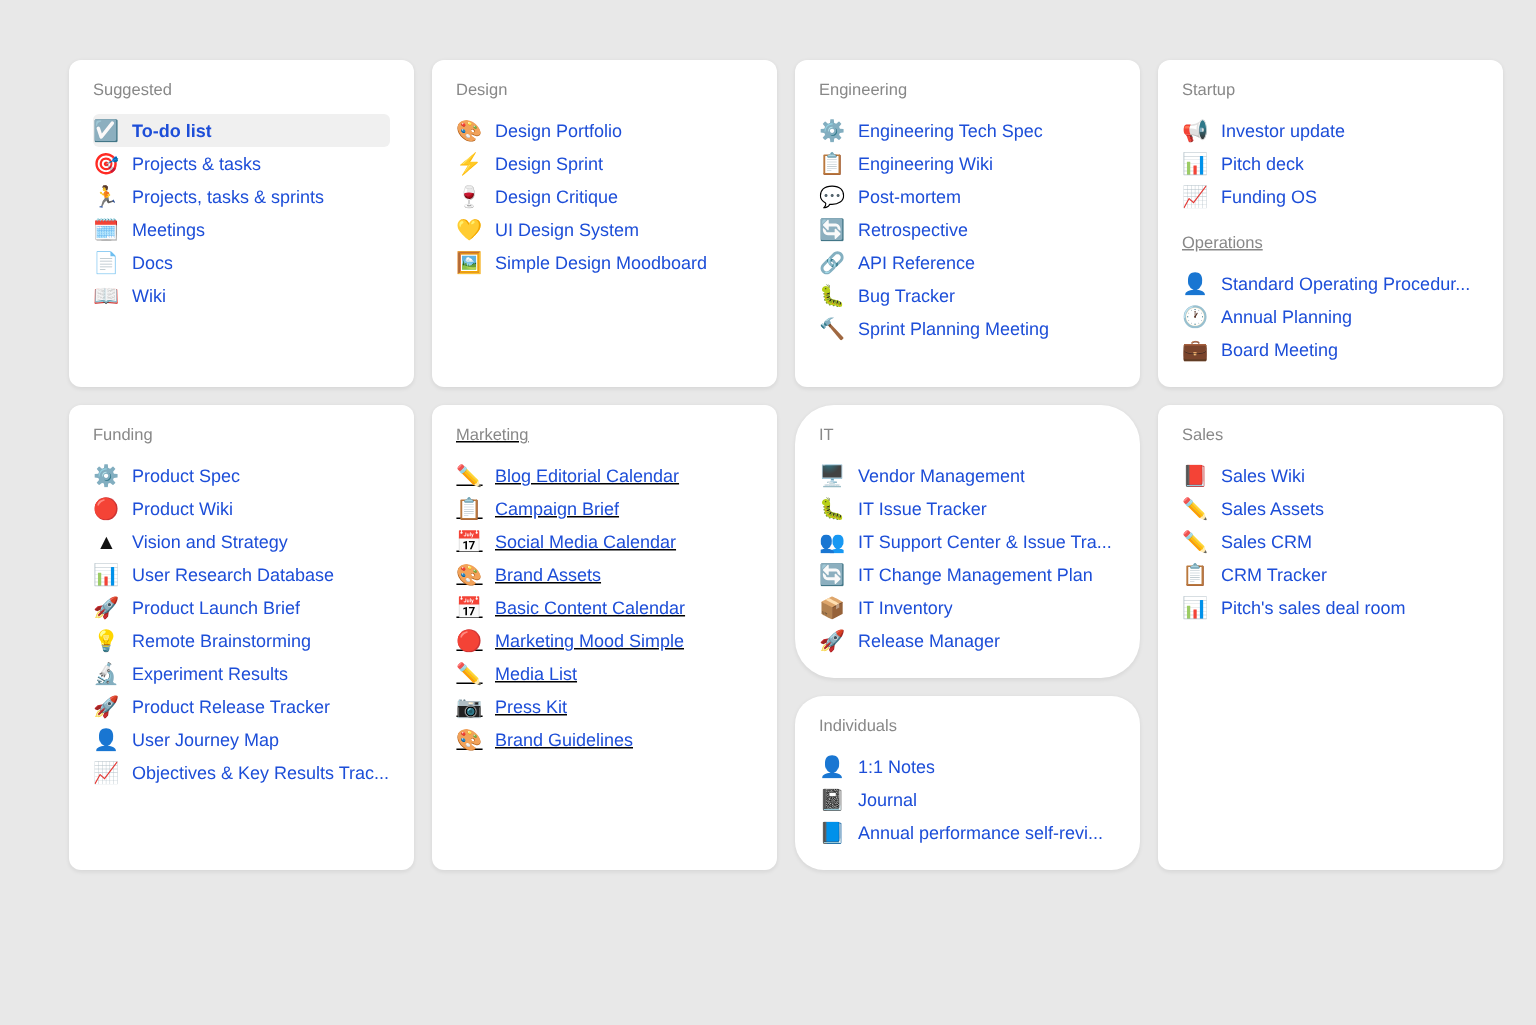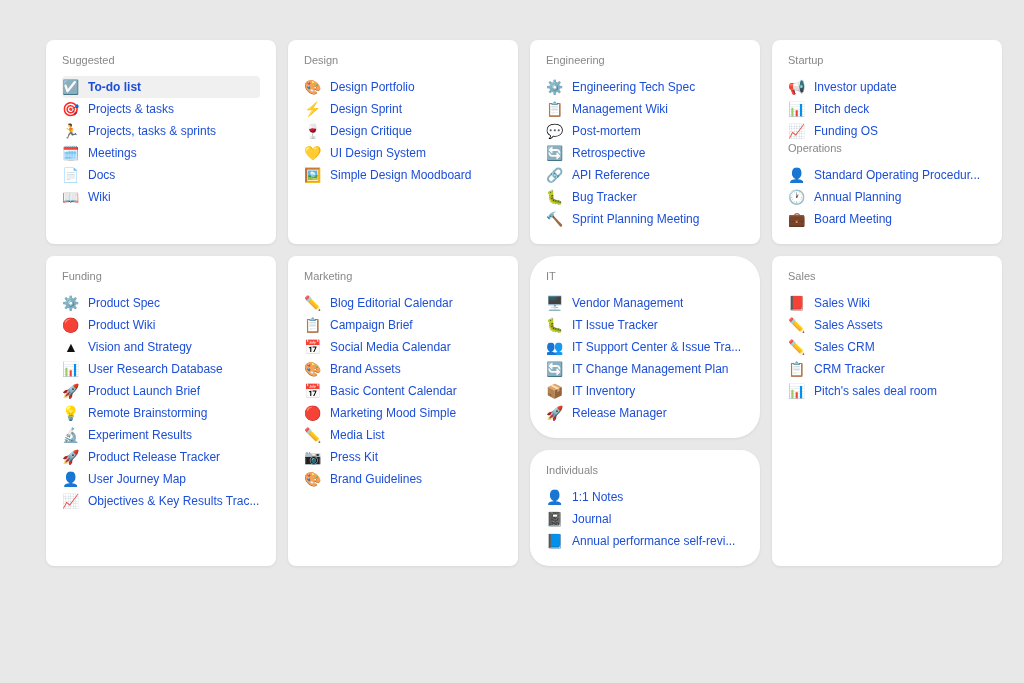--- a/index.html
+++ b/index.html
@@ -61,21 +61,21 @@
       font-size: 12px;
       color: #1d4ed8;
       white-space: nowrap;
       overflow: hidden;
       text-overflow: ellipsis;
     }
     
     .col-suggested { grid-column: 1; grid-row: 1; }
     .col-product   { grid-column: 1; grid-row: 2 / span 2; }
     .col-design    { grid-column: 2; grid-row: 1; }
-    .col-marketing { grid-column: 2; grid-row: 2 / span 2; }
+    .col-marketing { grid-column: 2; grid-row: 2 / span 2; text-decoration: underline; }
     .col-engineering { grid-column: 3; grid-row: 1; }
     .col-it        { grid-column: 3; grid-row: 2; border-radius: 26px; }
     .col-individuals { grid-column: 3; grid-row: 3; border-radius: 19px; }
     .col-startup   { grid-column: 4; grid-row: 1; }
     .col-sales     { grid-column: 4; grid-row: 2 / span 2; }
   </style>
 </head>
 <body>
 
 <h1></h1>
@@ -228,21 +228,21 @@
 
   <div class="card col-engineering">
     <div class="card-title">Engineering</div>
     <div id="engineering-items">
         <div class="item">
       <span class="emoji">⚙️</span>
       <span class="item-label">Engineering Tech Spec</span>
     </div>
         <div class="item">
       <span class="emoji">📋</span>
-      <span class="item-label">Management Wiki</span>
+      <span class="item-label">Engineering Wiki</span>
     </div>
         <div class="item">
       <span class="emoji">💬</span>
       <span class="item-label">Post-mortem</span>
     </div>
         <div class="item">
       <span class="emoji">🔄</span>
       <span class="item-label">Retrospective</span>
     </div>
         <div class="item">
@@ -317,21 +317,21 @@
     </div>
         <div class="item">
       <span class="emoji">📊</span>
       <span class="item-label">Pitch deck</span>
     </div>
         <div class="item">
       <span class="emoji">📈</span>
       <span class="item-label">Funding OS</span>
     </div>
       </div>
-    <div class="card-title" style="margin-top:0;">Operations</div>
+    <div class="card-title" style="margin-top:14px;text-decoration:underline;">Operations</div>
     <div id="operations-items">
         <div class="item">
       <span class="emoji">👤</span>
       <span class="item-label">Standard Operating Procedur...</span>
     </div>
         <div class="item">
       <span class="emoji">🕐</span>
       <span class="item-label">Annual Planning</span>
     </div>
         <div class="item">

